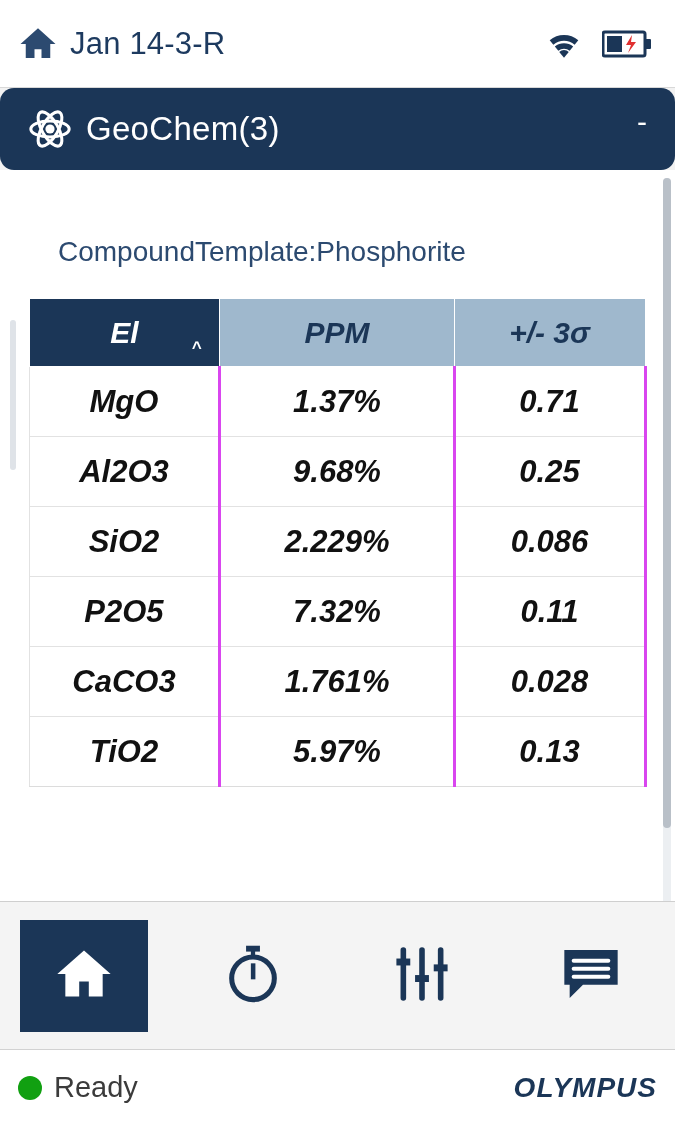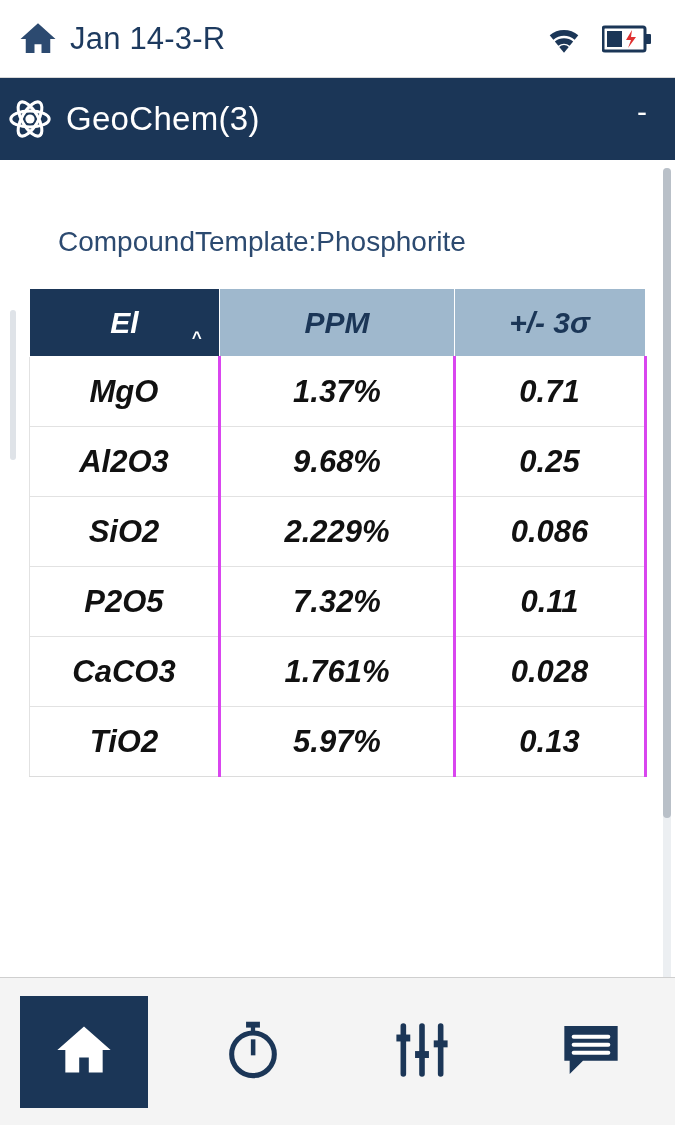--- a/index.html
+++ b/index.html
@@ -14,21 +14,21 @@
     position: relative;
     width: 675px;
     height: 1125px;
     display: flex;
     flex-direction: column;
     background: #f2f2f2;
   }
 
   
   .statusbar {
-    height: 78px;
+    height: 88px;
     background: #ffffff;
     display: flex;
     align-items: center;
     padding: 0 16px;
     border-bottom: 1px solid #d8d8d8;
     flex: 0 0 auto;
     text-align: center;
   }
   .statusbar .home-icon {
     width: 44px;
@@ -55,22 +55,23 @@
     display: flex; align-items: center; justify-content: center;
     margin-right: 6px;
   }
 
   
   .appbar {
     height: 82px;
     background: #1b3657;
     display: flex;
     align-items: center;
-    padding: 0 22px 0 6px;
+    padding: 0 22px 0 26px;
     flex: 0 0 auto;
+    border-radius: 14px;
   }
   .appbar .app-icon {
     width: 48px; height: 48px;
     display: flex; align-items: center; justify-content: center;
     margin-right: 12px;
   }
   .appbar .app-title {
     color: #ffffff;
     font-size: 33px;
     font-weight: normal;
@@ -382,14 +383,20 @@
               <line x1="5.5" y1="6" x2="18.5" y2="6"></line>
               <line x1="5.5" y1="9" x2="18.5" y2="9"></line>
               <line x1="5.5" y1="12" x2="18.5" y2="12"></line>
             </g>
           </svg>
         </span>
       </div>
     </div>
   </div>
 
+  <div class="footer">
+    <span class="dot"></span>
+    <span class="status-text">Ready</span>
+    <span class="spacer"></span>
+    <span class="brand">OLYMPUS</span>
+  </div>
 
 </div>
 
 </body></html>

